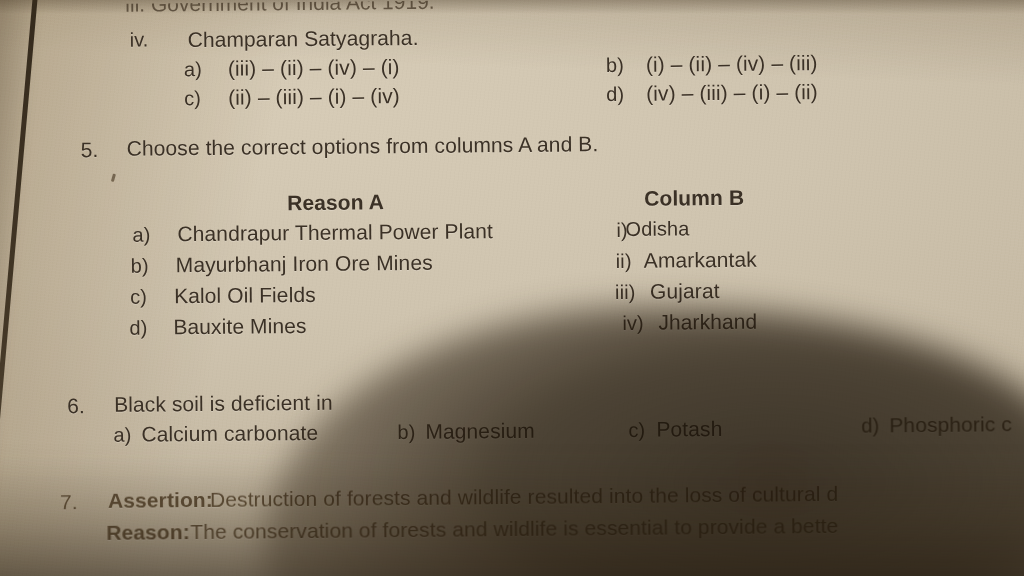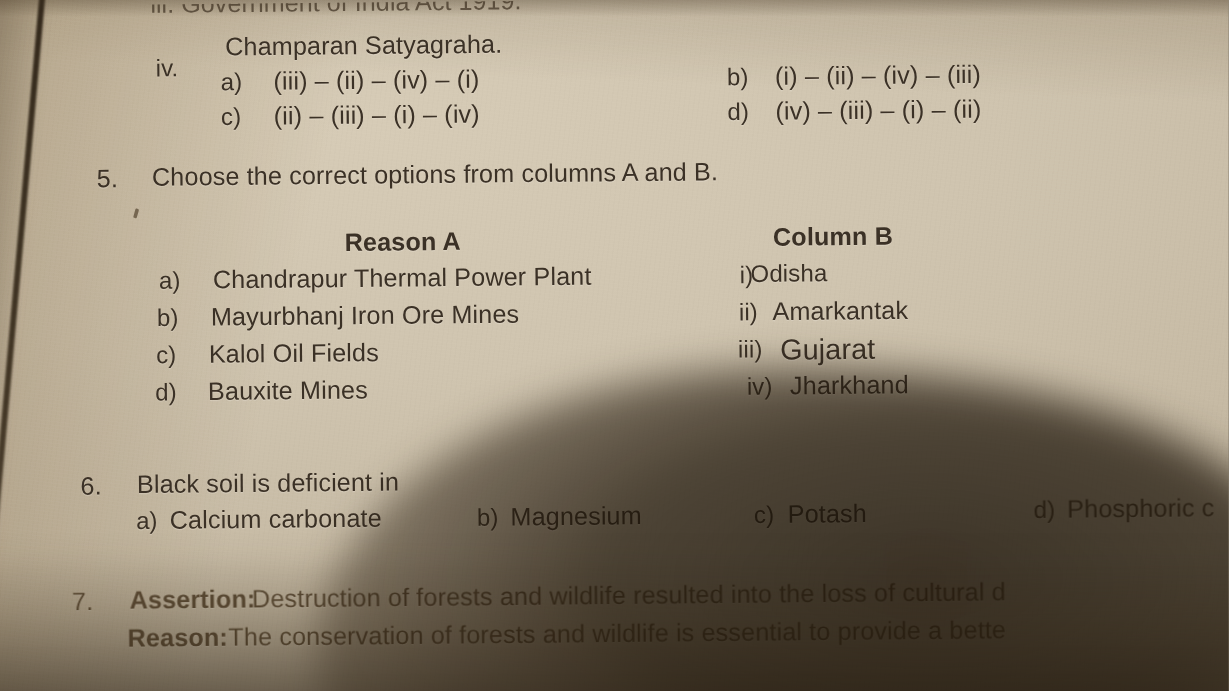--- a/index.html
+++ b/index.html
@@ -164,21 +164,21 @@
   <div class="paper-warm"></div>
   <div class="paper-grain"></div>
 
   <div class="spine-haze"></div>
   <div class="spine-line"></div>
 
   <div class="content clip-right">
 
     <div class="clipped-top">iii.  Government of India Act 1919.</div>
 
-    <div class="ln" style="left:132px; top:44px; font-size:20px;">iv.</div>
+    <div class="ln" style="left:132px; top:26px; font-size:20px;">iv.</div>
     <div class="ln" style="left:190px; top:26px; font-size:21px;">Champaran Satyagraha.</div>
 
     <div class="ln" style="left:186px; top:56px; font-size:20px;">a)</div>
     <div class="ln" style="left:230px; top:55px; font-size:21px;">(iii) – (ii) – (iv) – (i)</div>
 
     <div class="ln" style="left:608px; top:56px; font-size:20px;">b)</div>
     <div class="ln" style="left:648px; top:55px; font-size:21px;">(i) – (ii) – (iv) – (iii)</div>
 
     <div class="ln" style="left:186px; top:85px; font-size:20px;">c)</div>
     <div class="ln" style="left:230px; top:84px; font-size:21px;">(ii) – (iii) – (i) – (iv)</div>
@@ -206,21 +206,21 @@
     <div class="ln" style="left:129px; top:314px; font-size:20px;">d)</div>
     <div class="ln" style="left:173px; top:313px; font-size:21px;">Bauxite Mines</div>
 
     <div class="ln" style="left:617px; top:221px; font-size:20px;">i)</div>
     <div class="ln" style="left:626px; top:220px; font-size:20px;">Odisha</div>
 
     <div class="ln" style="left:616px; top:252px; font-size:20px;">ii)</div>
     <div class="ln" style="left:644px; top:251px; font-size:21px;">Amarkantak</div>
 
     <div class="ln" style="left:615px; top:283px; font-size:20px;">iii)</div>
-    <div class="ln" style="left:650px; top:282px; font-size:24px;">Gujarat</div>
+    <div class="ln" style="left:650px; top:282px; font-size:21px;">Gujarat</div>
 
     <div class="ln" style="left:622px; top:314px; font-size:20px;">iv)</div>
     <div class="ln" style="left:658px; top:313px; font-size:21px;">Jharkhand</div>
 
     <div class="ln" style="left:66px; top:391px; font-size:21px;">6.</div>
     <div class="ln" style="left:113px; top:390px; font-size:21px;">Black soil is deficient in</div>
 
     <div class="ln" style="left:112px; top:421px; font-size:20px;">a)</div>
     <div class="ln" style="left:140px; top:420px; font-size:21px;">Calcium carbonate</div>
 

